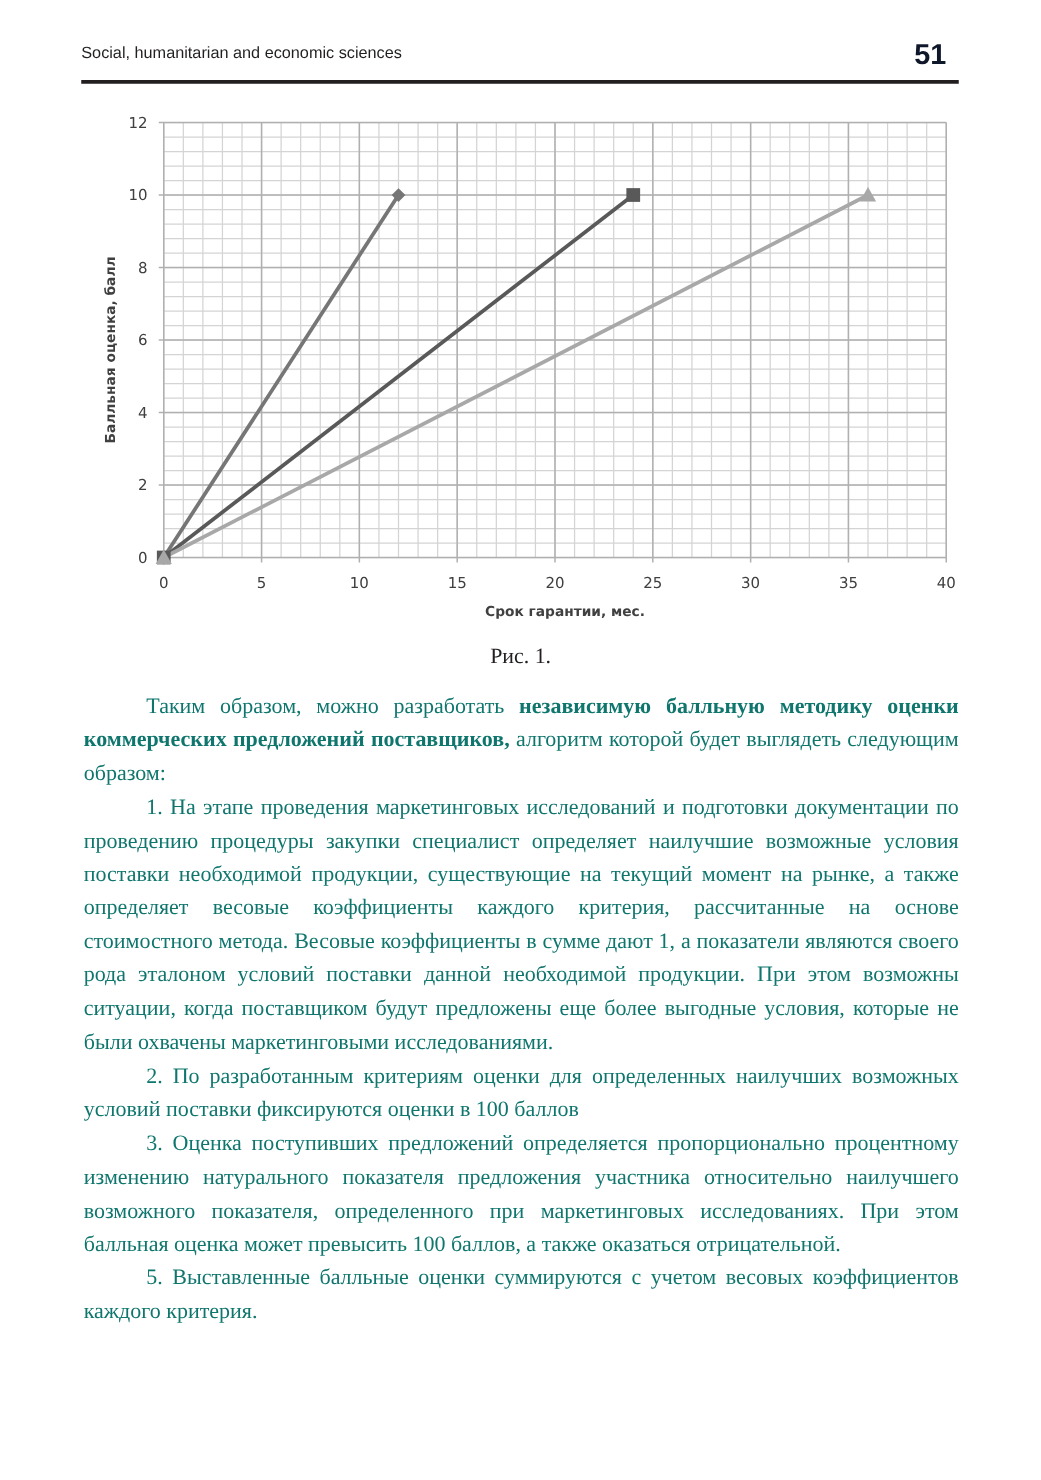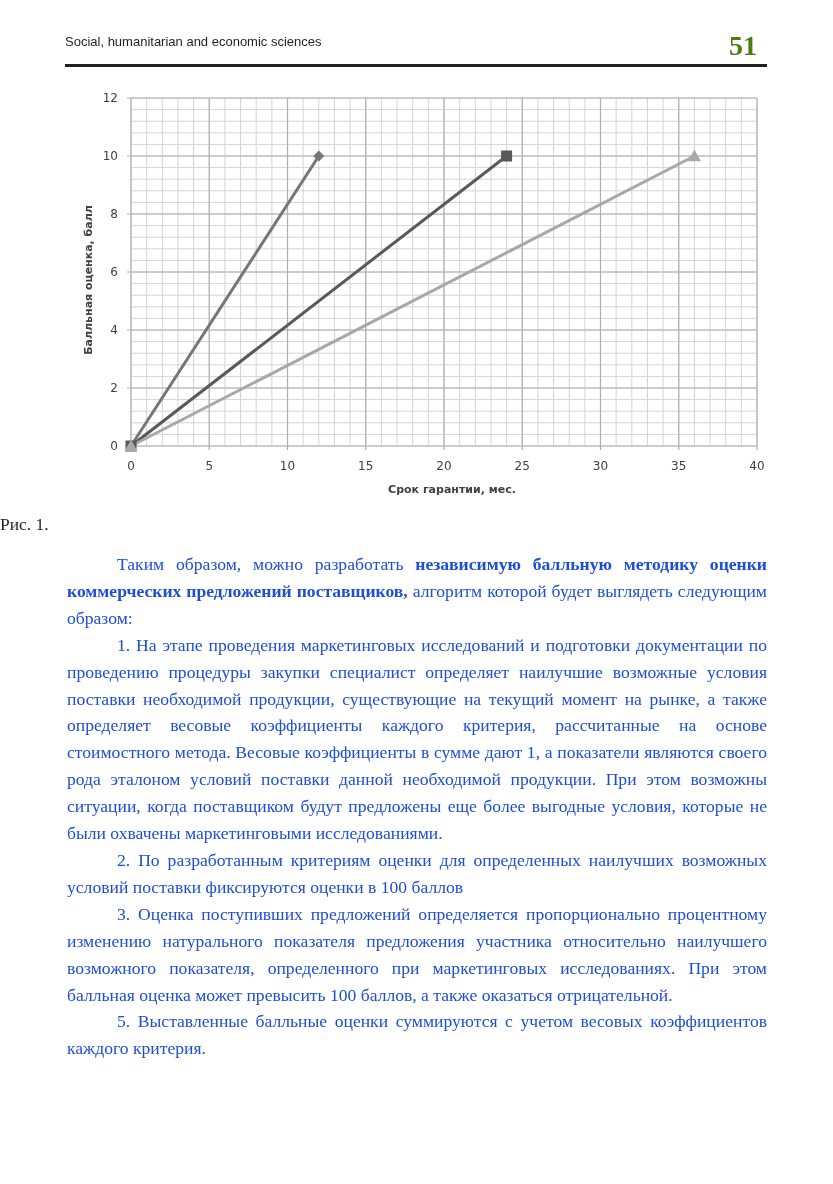--- a/index.html
+++ b/index.html
@@ -1,23 +1,23 @@
 <!DOCTYPE html>
 <html><head>
 <meta charset="utf-8">
 <style>
   html, body { margin: 0; padding: 0; background: #ffffff; }
   body { width: 833px; height: 1184px; position: relative; overflow: hidden; color: #231f20; }
   .header { position: absolute; left: 65px; top: 30px; width: 702px; height: 34px; border-bottom: 3px solid #231f20; }
   .header-title { position: absolute; left: 0; top: 4px; font-family: "Liberation Sans", sans-serif; font-size: 13px; color: #231f20; }
-  .header-page { position: absolute; right: 10px; top: 0px; font-family: Liberation Serif, serif; font-weight: bold; font-size: 28px; color: #4d7c0f; }
+  .header-page { position: absolute; right: 10px; top: 0px; font-family: Liberation Sans, sans-serif; font-weight: bold; font-size: 23px; color: #0f172a; }
   .chart { position: absolute; left: 0; top: 0; }
   .chart text { font-family: "DejaVu Sans", sans-serif; fill: #404040; }
-  .caption { position: absolute; left: 0; width: 833px; top: 514px; font-family: "Liberation Serif", serif; font-size: 17.5px; color: #231f20; }
-  .body-text { position: absolute; left: 67px; top: 551px; width: 700px; font-family: "Liberation Serif", serif; font-size: 17.6px; line-height: 26.9px; color: #1d4ed8; text-align: justify; }
+  .caption { position: absolute; left: 0; width: 833px; top: 514px; text-align: center; font-family: "Liberation Serif", serif; font-size: 17.5px; color: #231f20; }
+  .body-text { position: absolute; left: 67px; top: 551px; width: 700px; font-family: "Liberation Serif", serif; font-size: 17.6px; line-height: 26.9px; color: #0f766e; text-align: justify; }
   .body-text p { margin: 0; text-indent: 50px; }
   .body-text b { font-weight: bold; }
 </style>
 </head>
 <body>
 
 <div class="header">
   <span class="header-title">Social, humanitarian and economic sciences</span>
   <span class="header-page">51</span>
 </div>

